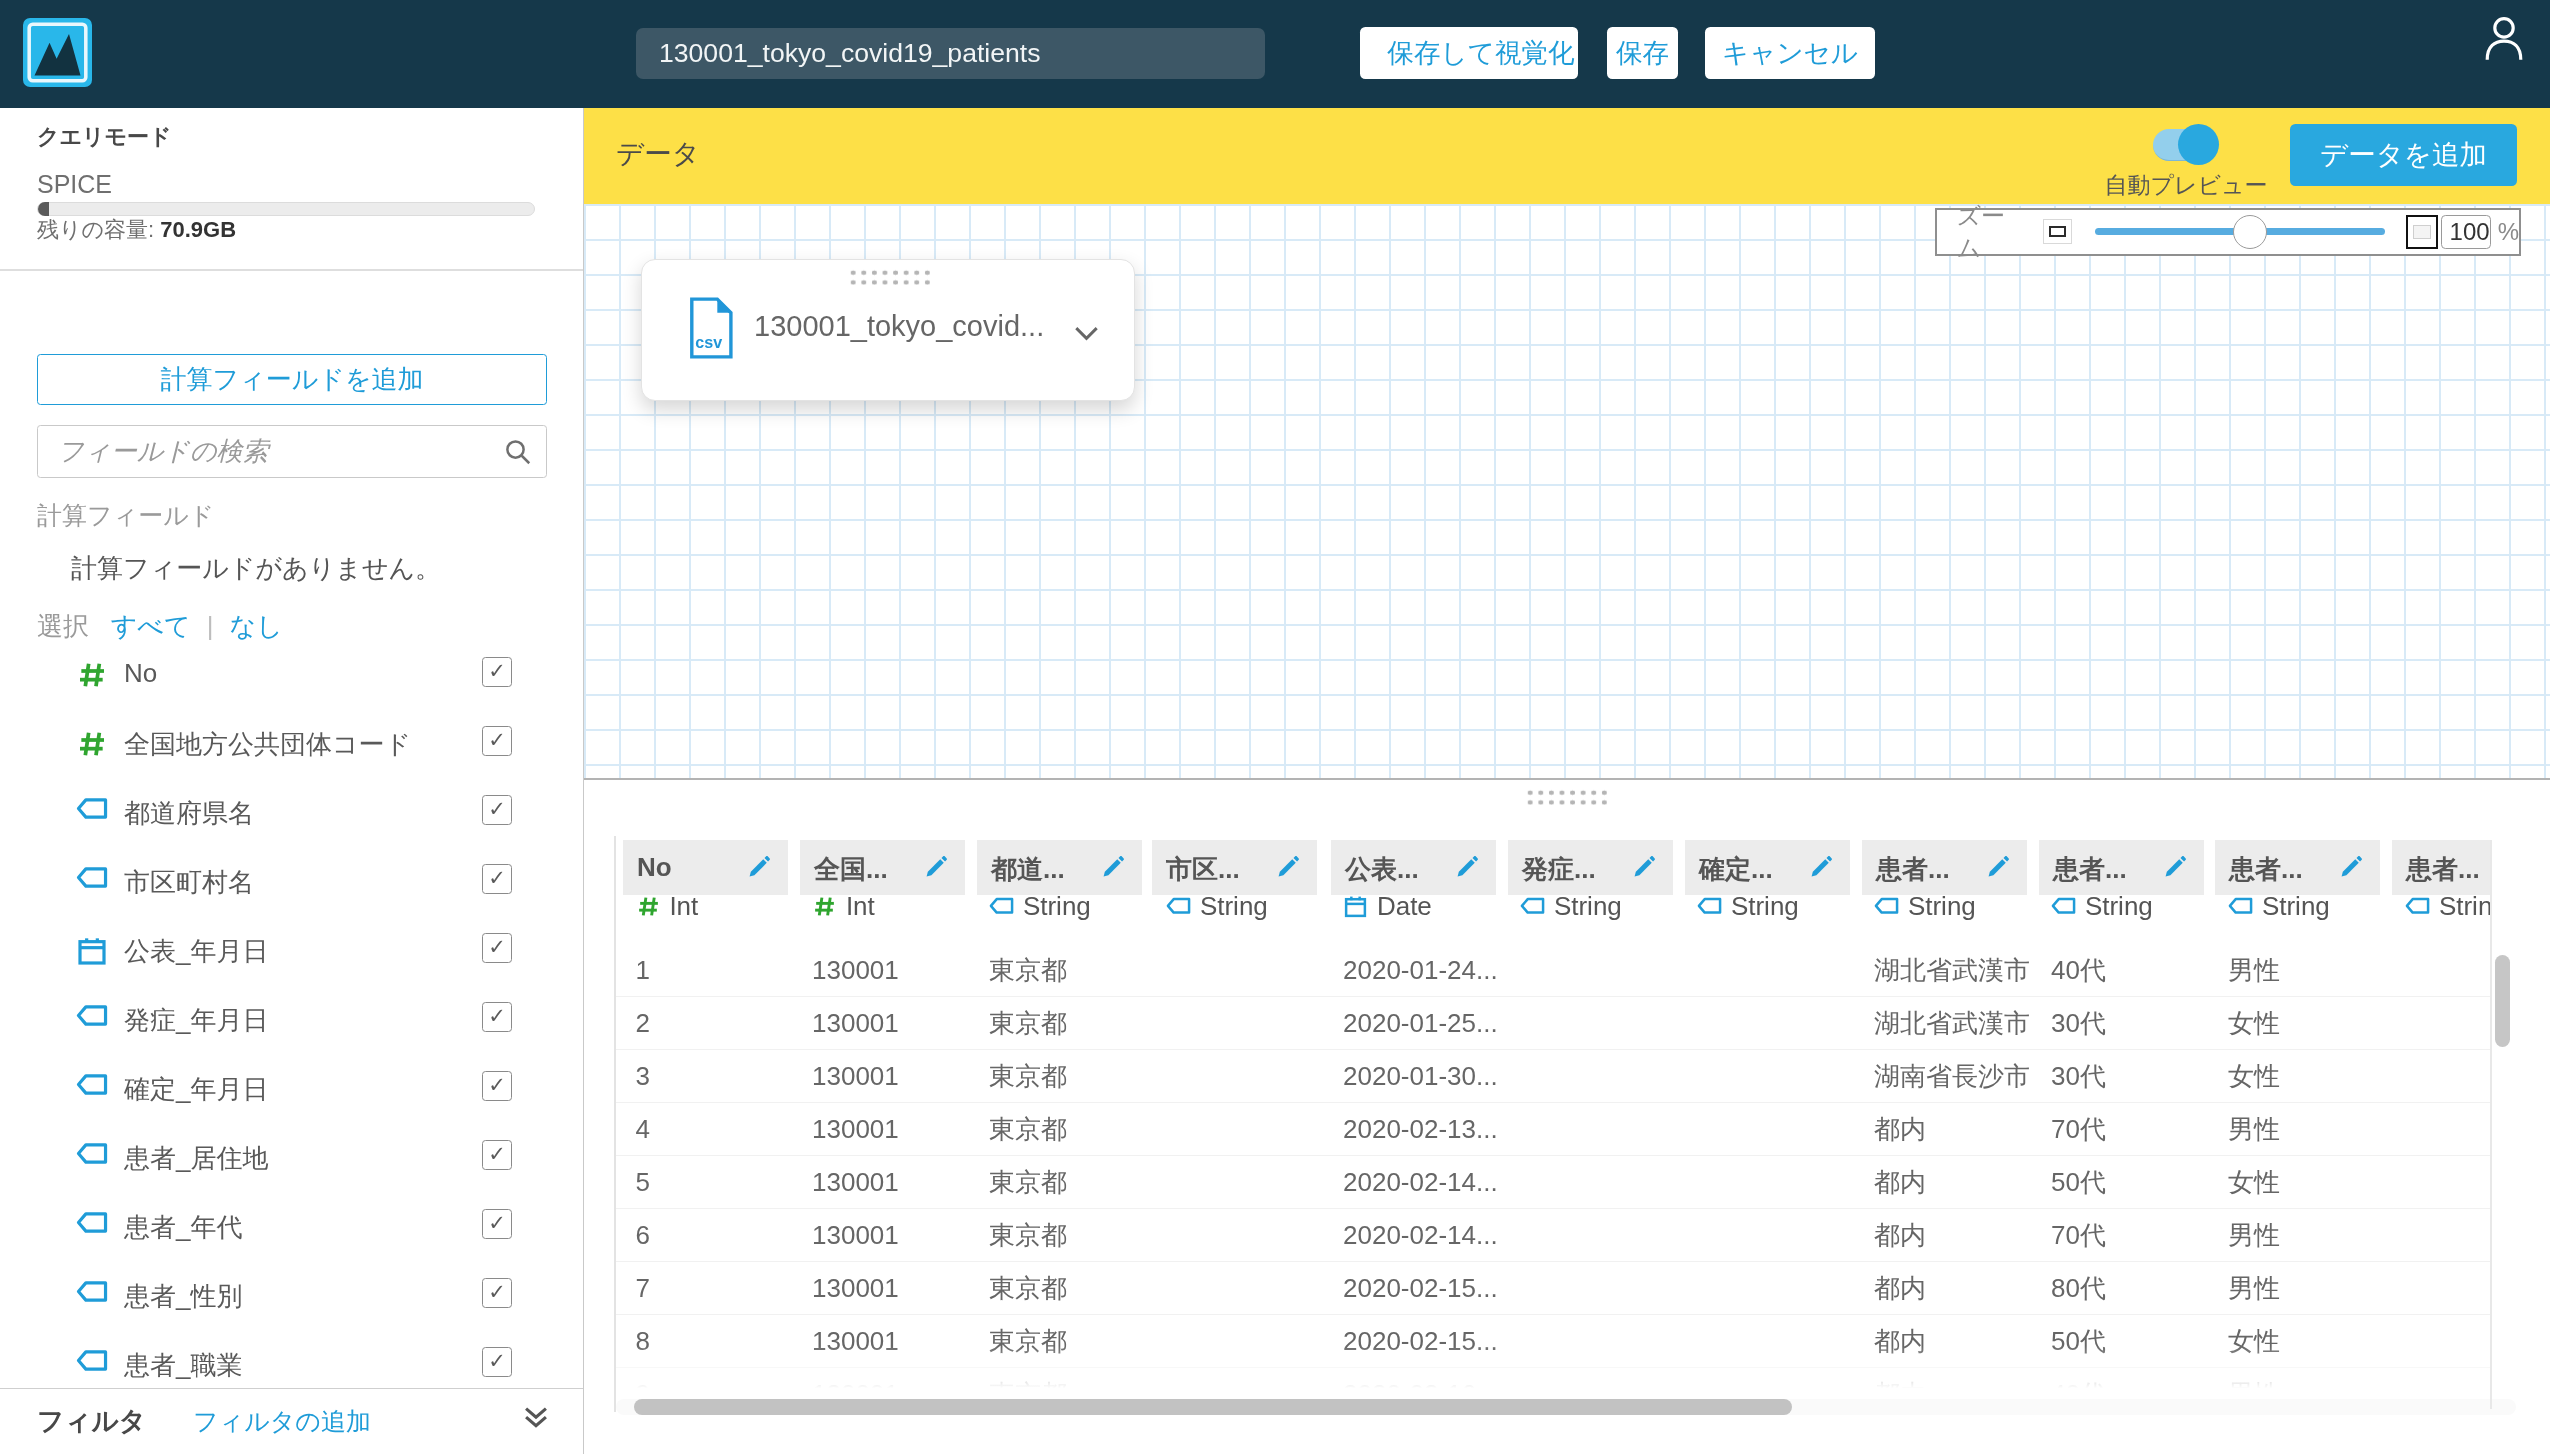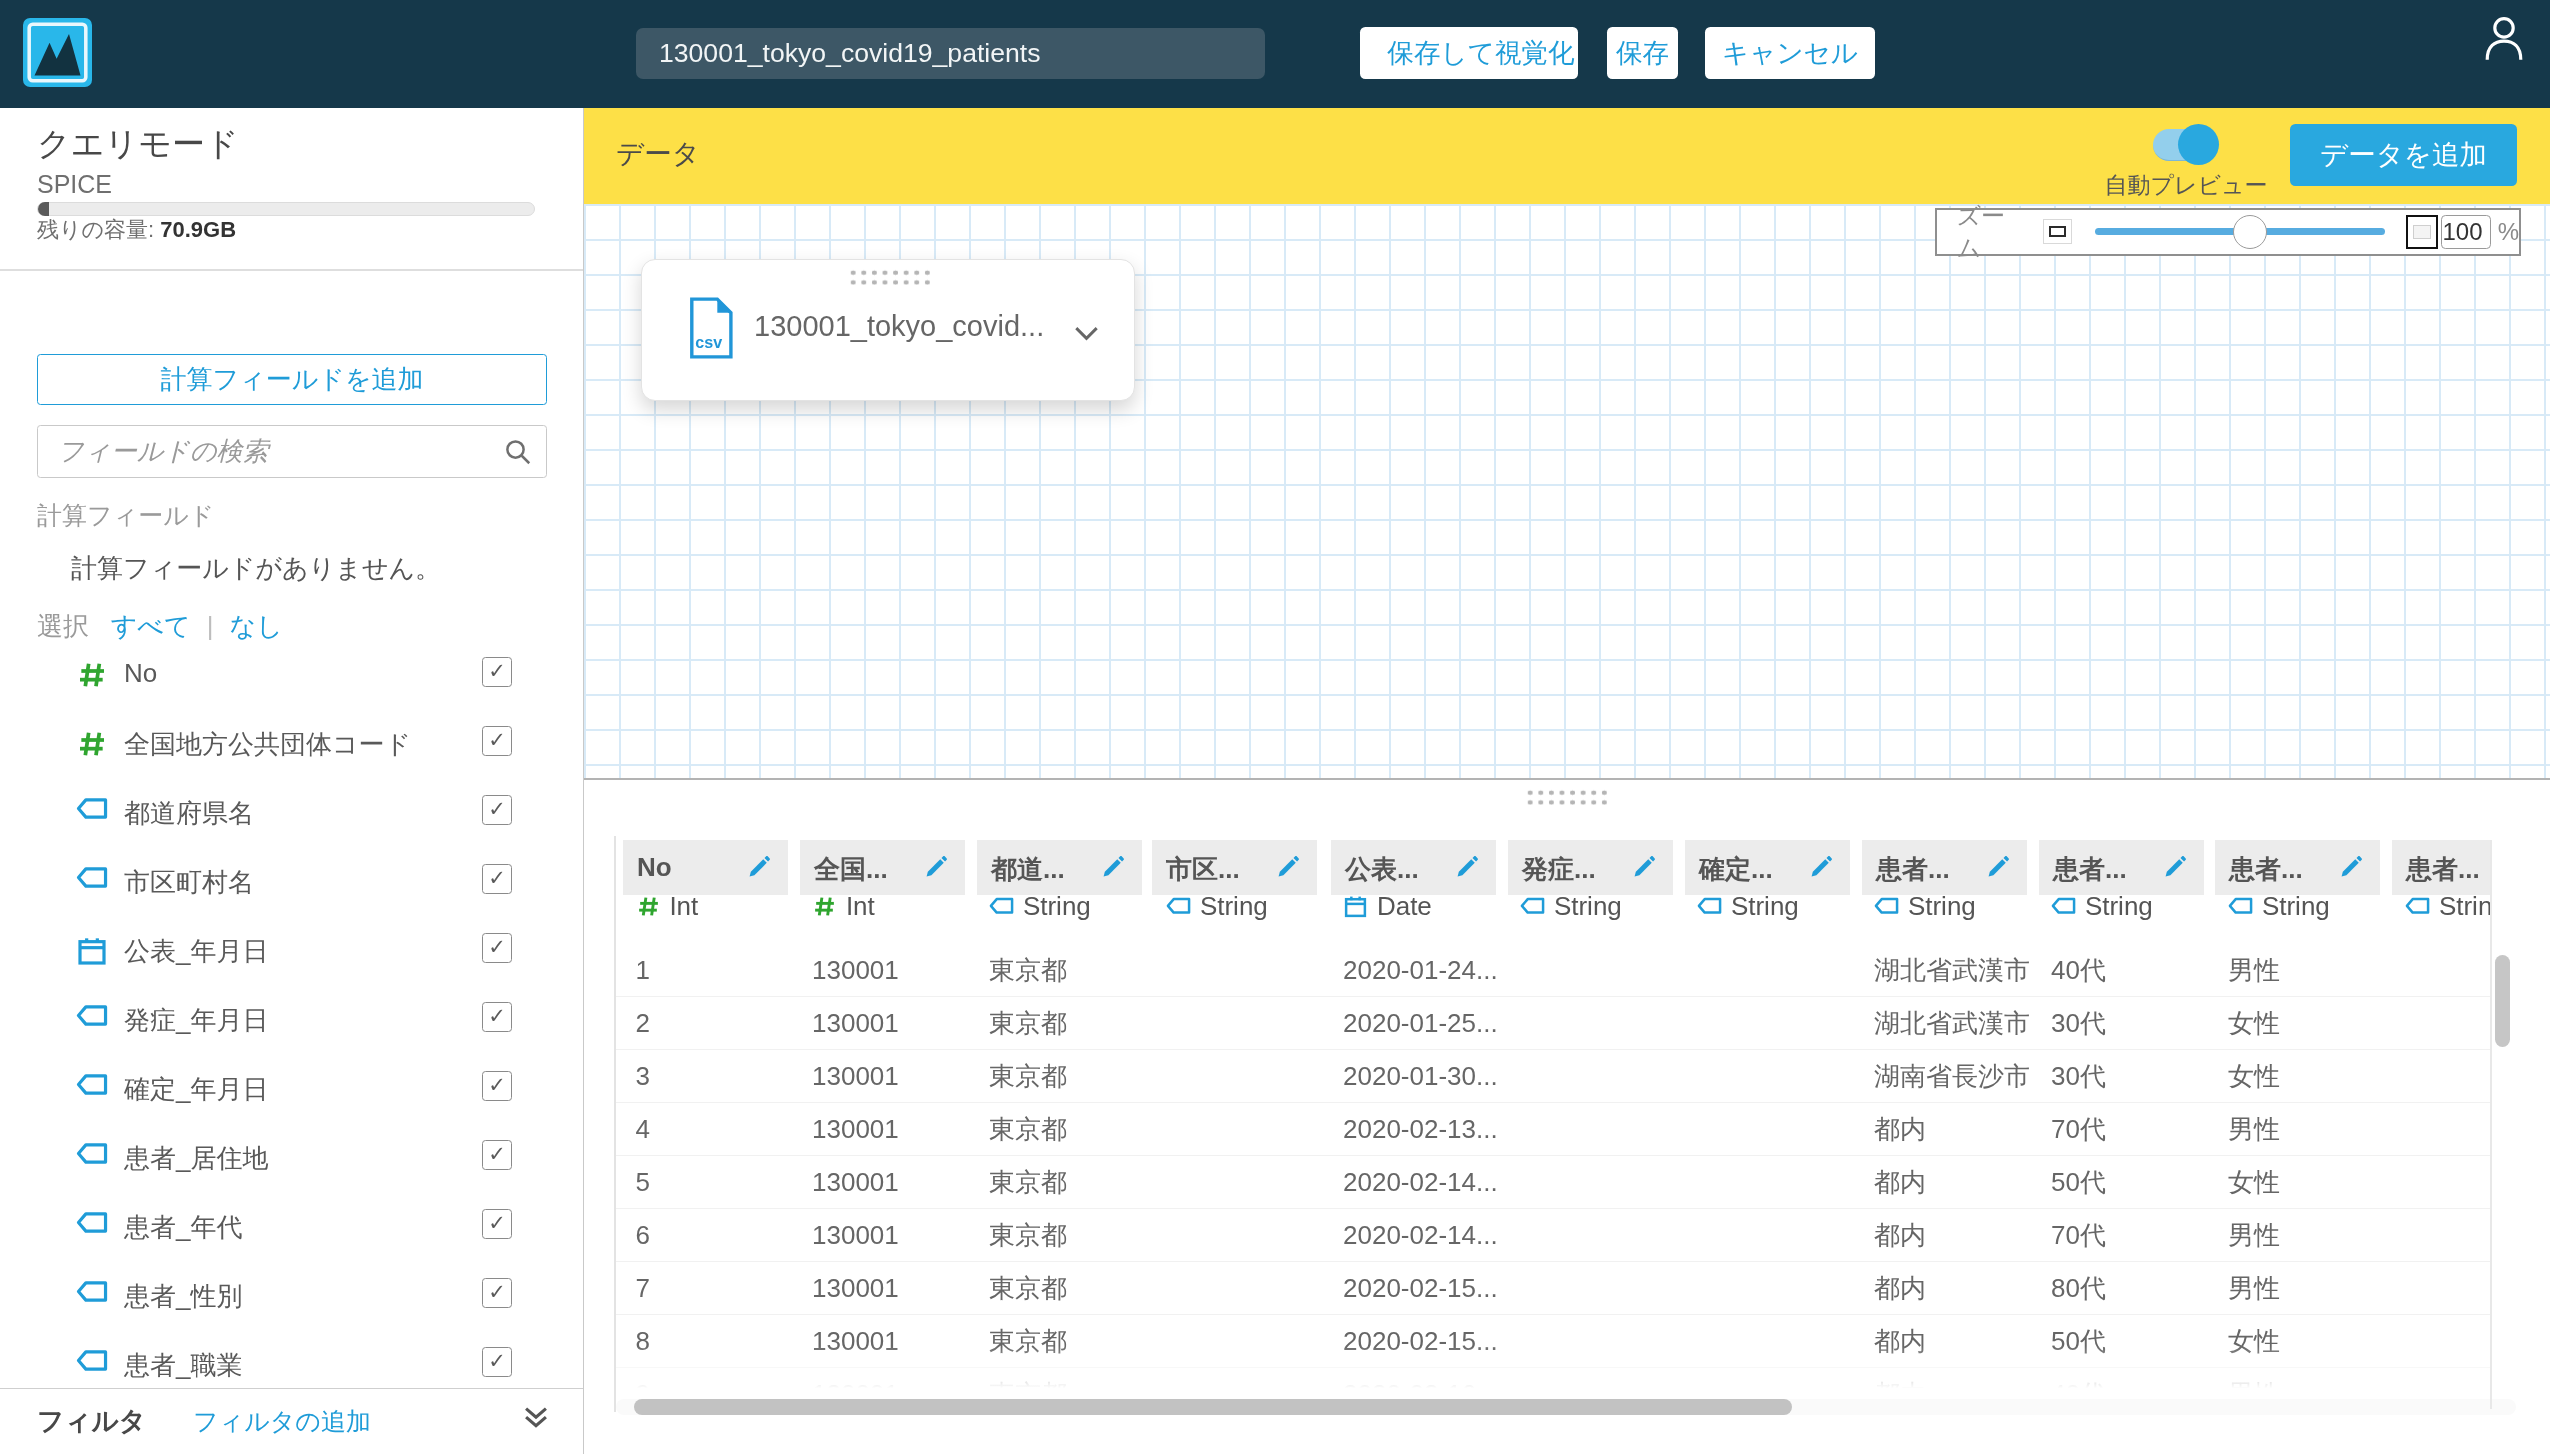--- a/index.html
+++ b/index.html
@@ -20,21 +20,21 @@
   .btn-c  { left:1705px; width:170px; }
   .person { position:absolute; left:2479px; top:12.4px; }
   .redacted { position:absolute; left:2448px; top:64px; width:104px; height:26.6px;
     background-image:linear-gradient(90deg,#5e7480 0 25%,#8da0a9 0 50%,#516876 0 75%,#7b8f99 0),
                      linear-gradient(90deg,#74playing 0);
     background-size:26.6px 13.3px; filter:blur(1.3px); opacity:.85; }
 
   
   .sidebar { position:absolute; left:0; top:108px; width:584px; height:1346px; background:#fff;
     border-right:1.8px solid #c9c9c9; overflow:hidden; }
-  .sb-h1 { position:absolute; left:37px; font-size:33px; font-weight:400; color:#484848; }
+  .sb-h1 { position:absolute; left:37px; font-size:22px; font-weight:700; color:#484848; }
   .sb-gray { position:absolute; left:37px; font-size:25px; color:#6f6f6f; }
   .spice-bar { position:absolute; left:37px; top:94px; width:498px; height:14px; background:#ececec;
     border:0.9px solid #dcdcdc; border-radius:7px; }
   .spice-fill { position:absolute; left:0; top:-0.9px; width:10.6px; height:14px; background:#5a5a5a;
     border-radius:7px 0 0 7px; }
   .capacity { position:absolute; left:37px; top:107px; font-size:22px; color:#6f6f6f; }
   .capacity b { color:#333; }
   .sb-divider { position:absolute; left:0; top:161px; width:584px; height:1.8px; background:#dedede; }
   .fields-head { position:absolute; left:0; top:188px; width:584px; height:44px; }
   .fh-title { position:absolute; left:37px; top:3.5px; font-size:27.5px; font-weight:700; color:#484848; }
@@ -87,21 +87,21 @@
     display:flex; align-items:center; justify-content:center; cursor:pointer; }
   .zc-ic1 i { display:block; width:17.7px; height:10.6px; border:2.7px solid #2b2b2b; }
   .zc-track { position:relative; margin-left:23px; width:301px; height:7px; background:#57ace0;
     border-radius:3.5px; cursor:pointer; }
   .zc-thumb { position:absolute; left:138px; top:-13.3px; width:34px; height:34px; background:#fff;
     border:1.8px solid #9a9a9a; border-radius:50%; cursor:grab; }
   .zc-ic2 { margin-left:21px; width:34px; height:34px; border:2.7px solid #111; background:#fff;
     display:flex; align-items:center; justify-content:center; cursor:pointer; }
   .zc-ic2 i { display:block; width:17.7px; height:14px; border:1.8px solid #cfcfcf; background:#f4f4f4; }
   .zc-val { margin-left:3px; width:51px; height:34px; border:1.8px solid #9a9a9a; border-radius:4.4px;
-    font-size:24px; color:#333; text-align:left; line-height:32px; }
+    font-size:24px; color:#333; text-align:right; line-height:32px; }
   .zc-unit { margin-left:7px; font-size:24px; color:#8a8a8a; }
 
   .node { position:absolute; left:641px; top:259px; width:494px; height:142px; background:#fff;
     border:0.9px solid #e3e3e3; border-radius:14px; box-shadow:0 8.9px 19.5px rgba(0,0,0,.16); cursor:pointer; }
   .dots { width:85px; height:17.7px;
     background-image:radial-gradient(#b5b5b5 2.3px, transparent 2.8px);
     background-size:10.6px 9.7px; background-position:0.9px 0.9px; }
   .node .dots { position:absolute; left:205px; top:7px; }
   .node-ic { position:absolute; left:43px; top:35px; }
   .node-label { position:absolute; left:112px; top:50px; width:301px; font-size:29px; color:#666;

